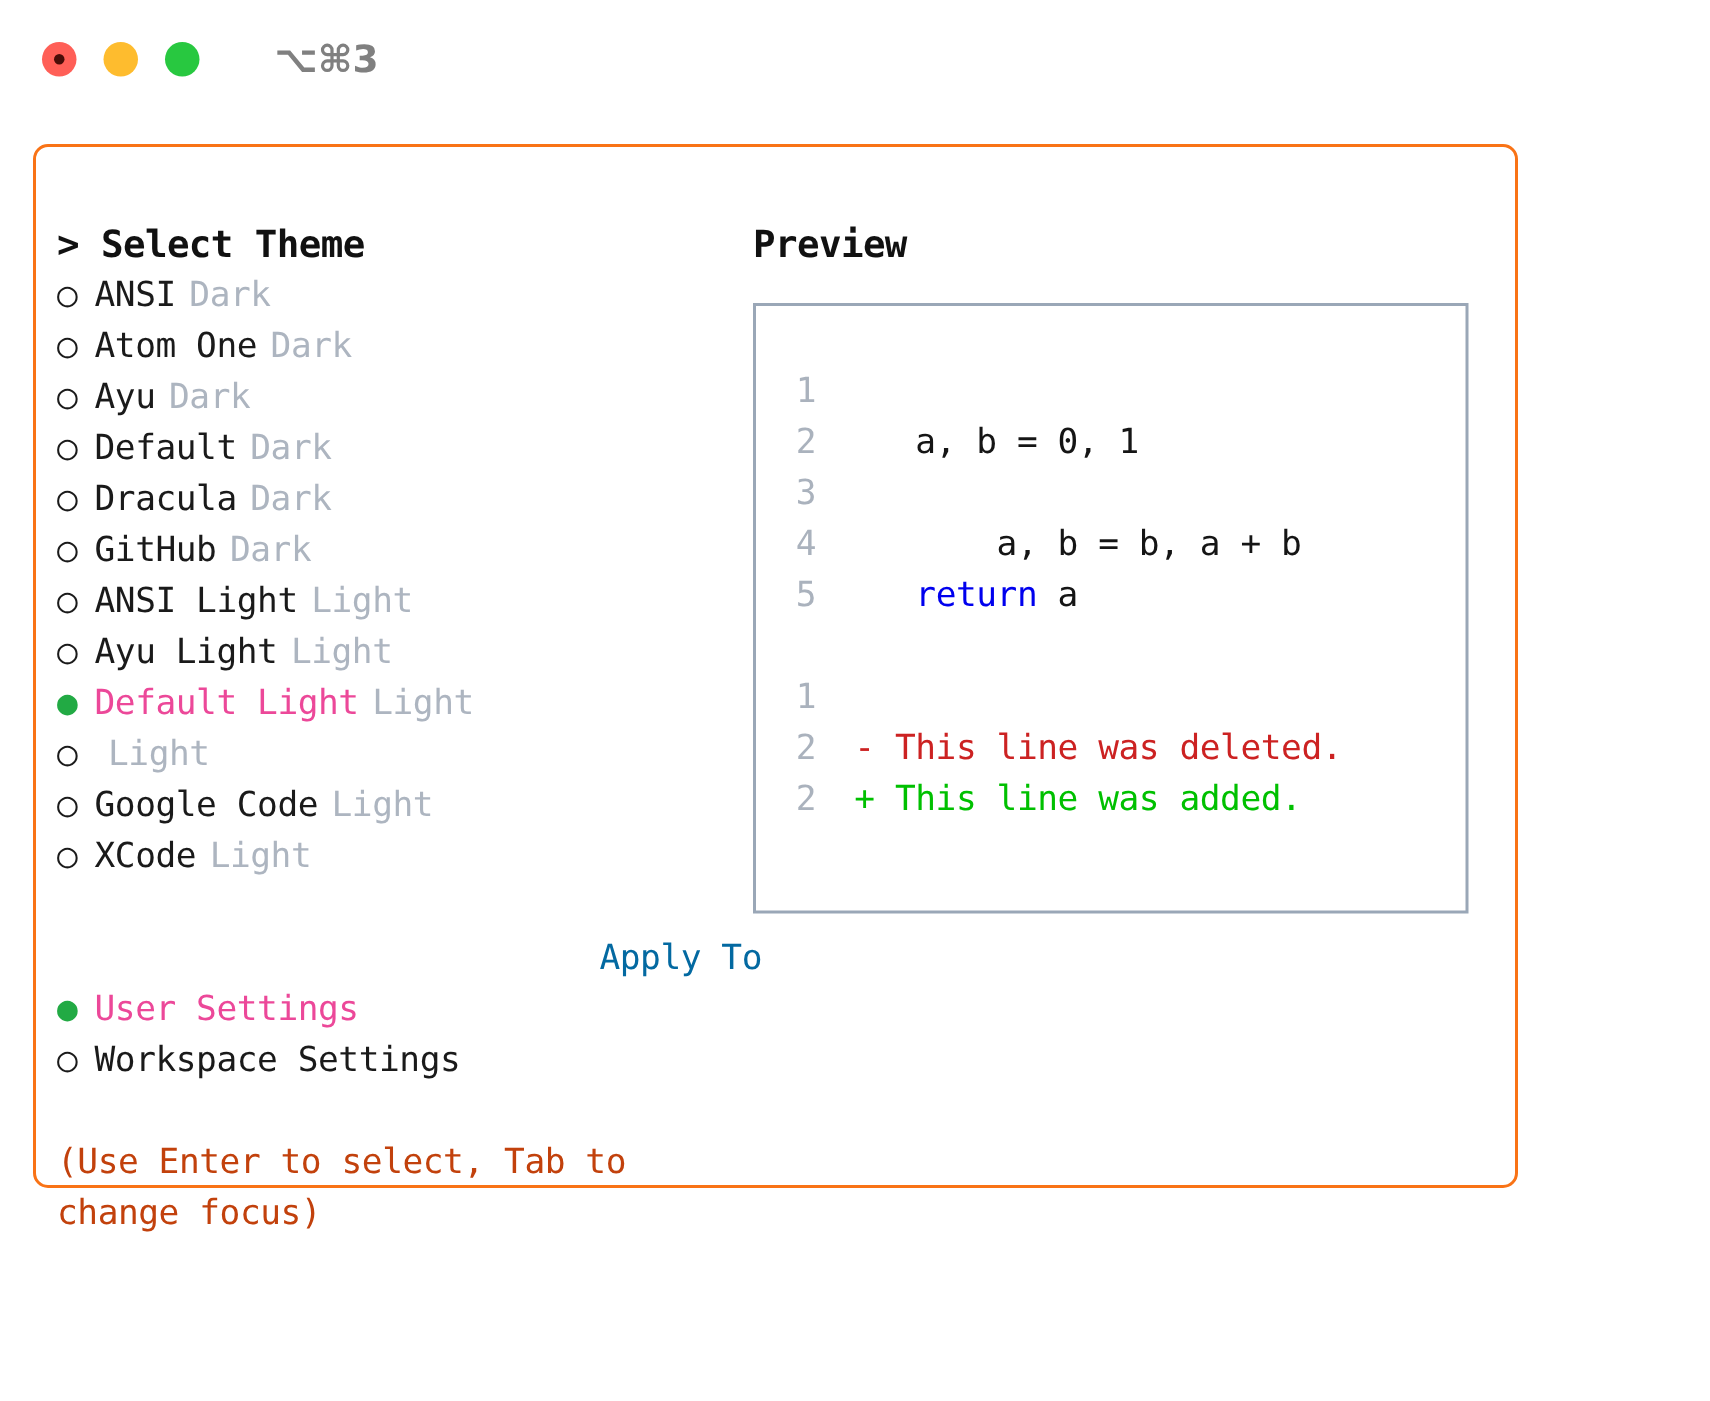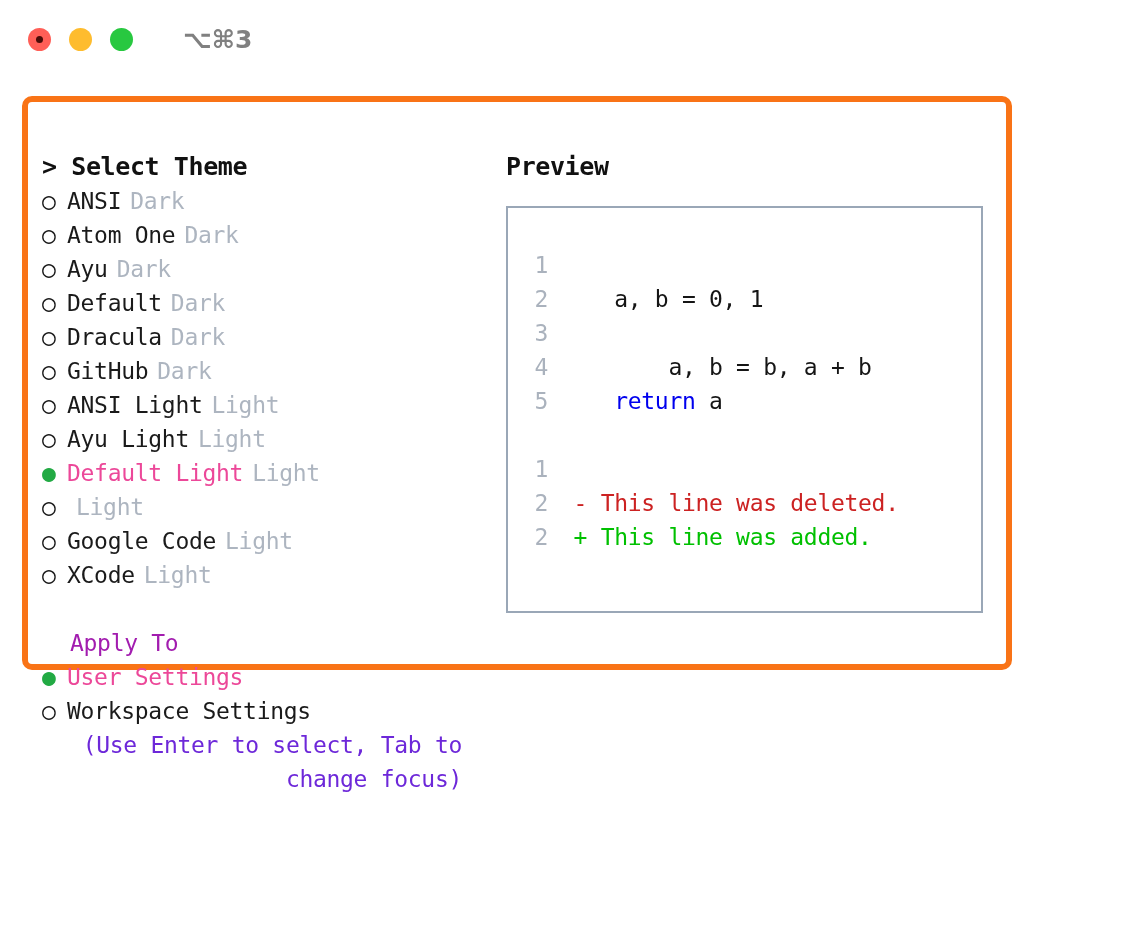--- a/index.html
+++ b/index.html
@@ -66,22 +66,22 @@
     color: #808080;
     letter-spacing: 0px;
   }
 
   
   .panel {
     position: absolute;
     left: 22px;
     top: 96px;
     width: 990px;
-    height: 574px;
-    border: 6px solid #f97316;
+    height: 696px;
+    border: 2px solid #f97316;
     border-radius: 10px;
     box-sizing: border-box;
     background: #ffffff;
   }
 
   .panel-inner {
     position: absolute;
     left: 0; top: 0;
     width: 100%; height: 100%;
   }
@@ -126,34 +126,35 @@
   .row-label.selected { color: #ec4899; }
   .row-tag {
     color: #adb5c0;
     margin-left: 9px;
   }
 
   .spacer-block { height: 34px; }
 
   .section-label {
     font-size: 23px;
-    color: #a21caf;
+    color: #0369a1;
     line-height: 34px;
     padding-left: 28px;
     white-space: pre;
     letter-spacing: -0.3px;
+    text-align: right;
   }
 
   .hint {
-    font-size: 23px;
-    color: #6d28d9;
+    margin-top: 34px;
+    font-size: 23px;
+    color: #c2410c;
     line-height: 34px;
     width: 420px;
     letter-spacing: -0.3px;
-    text-align: right;
   }
 
   
   .right-col {
     position: absolute;
     left: 478px;
     top: 48px;
     width: 500px;
   }
   .preview-title {

